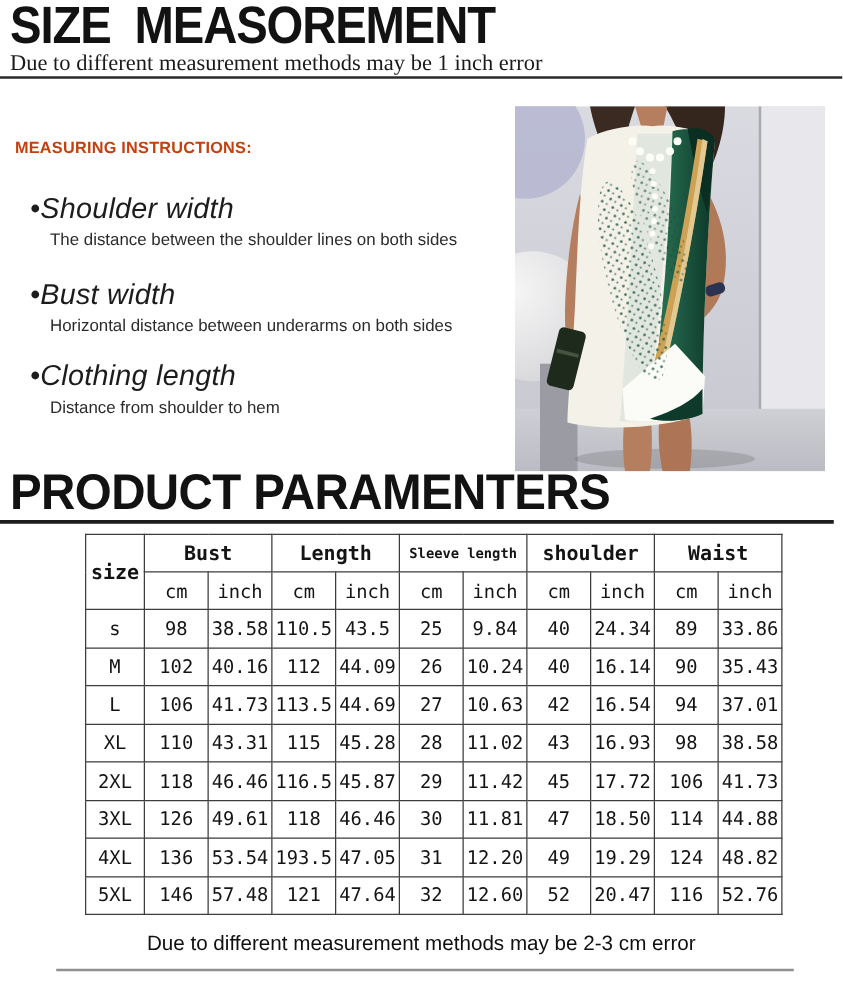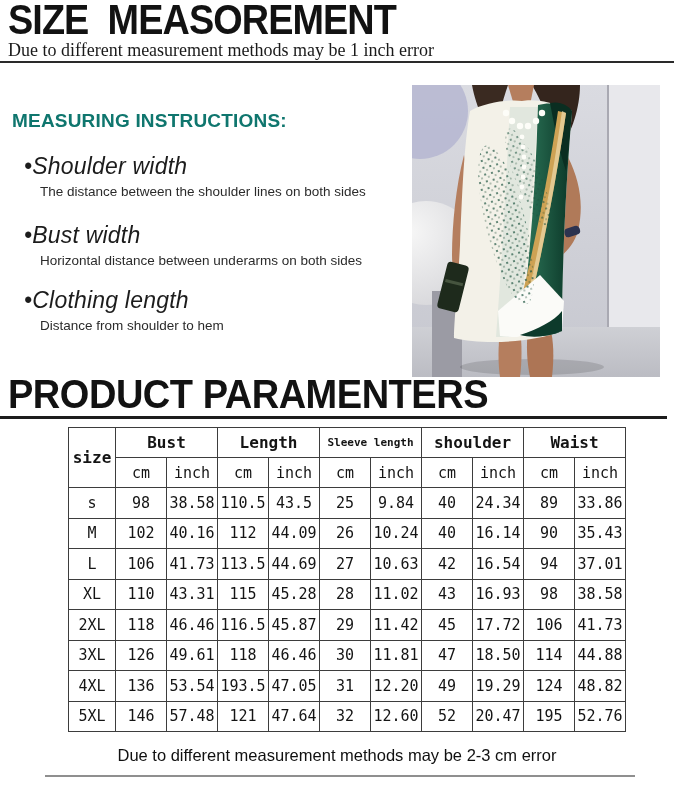--- a/index.html
+++ b/index.html
@@ -8,22 +8,22 @@
 
   
   .main-title{position:absolute;left:8px;top:-4px;font-size:42px;font-weight:800;
               letter-spacing:-1px;white-space:pre;transform:scaleX(.9);transform-origin:left top;
               color:#121212;}
   .subtitle{position:absolute;left:8px;top:40px;font-family:"Liberation Serif",serif;
             font-size:18px;color:#1a1a1a;}
   .rule-top{position:absolute;left:0;top:61px;width:674px;height:2px;background:#2a2a2a;}
 
   
-  .mi-heading{position:absolute;left:12px;top:110px;font-size:19px;font-weight:bold;
-              color:#0f766e;letter-spacing:.2px;}
+  .mi-heading{position:absolute;left:12px;top:110px;font-size:13px;font-weight:bold;
+              color:#c2410c;letter-spacing:.2px;}
   .mi-item{position:absolute;left:24px;}
   .mi-item.i0{top:153px;} .mi-item.i1{top:222px;} .mi-item.i2{top:287px;}
   .mi-title{font-size:23px;font-weight:400;color:#1c1c1c;letter-spacing:.2px;font-style:italic;}
   .mi-desc{font-size:13.5px;color:#2b2b2b;margin-top:4px;margin-left:16px;}
 
   
   .photo{position:absolute;left:412px;top:85px;width:248px;height:292px;}
   .photo svg{display:block;}
 
   
@@ -283,21 +283,21 @@
         <tr>
           <th>5XL</th>
           <td>146</td>
           <td>57.48</td>
           <td>121</td>
           <td>47.64</td>
           <td>32</td>
           <td>12.60</td>
           <td>52</td>
           <td>20.47</td>
-          <td>195</td>
+          <td>116</td>
           <td>52.76</td>
         </tr>
       </tbody>
   </table>
 
   <div class="footer-note">Due to different measurement methods may be 2-3 cm error</div>
   <div class="rule-bottom"></div>
 
 </div>
 

